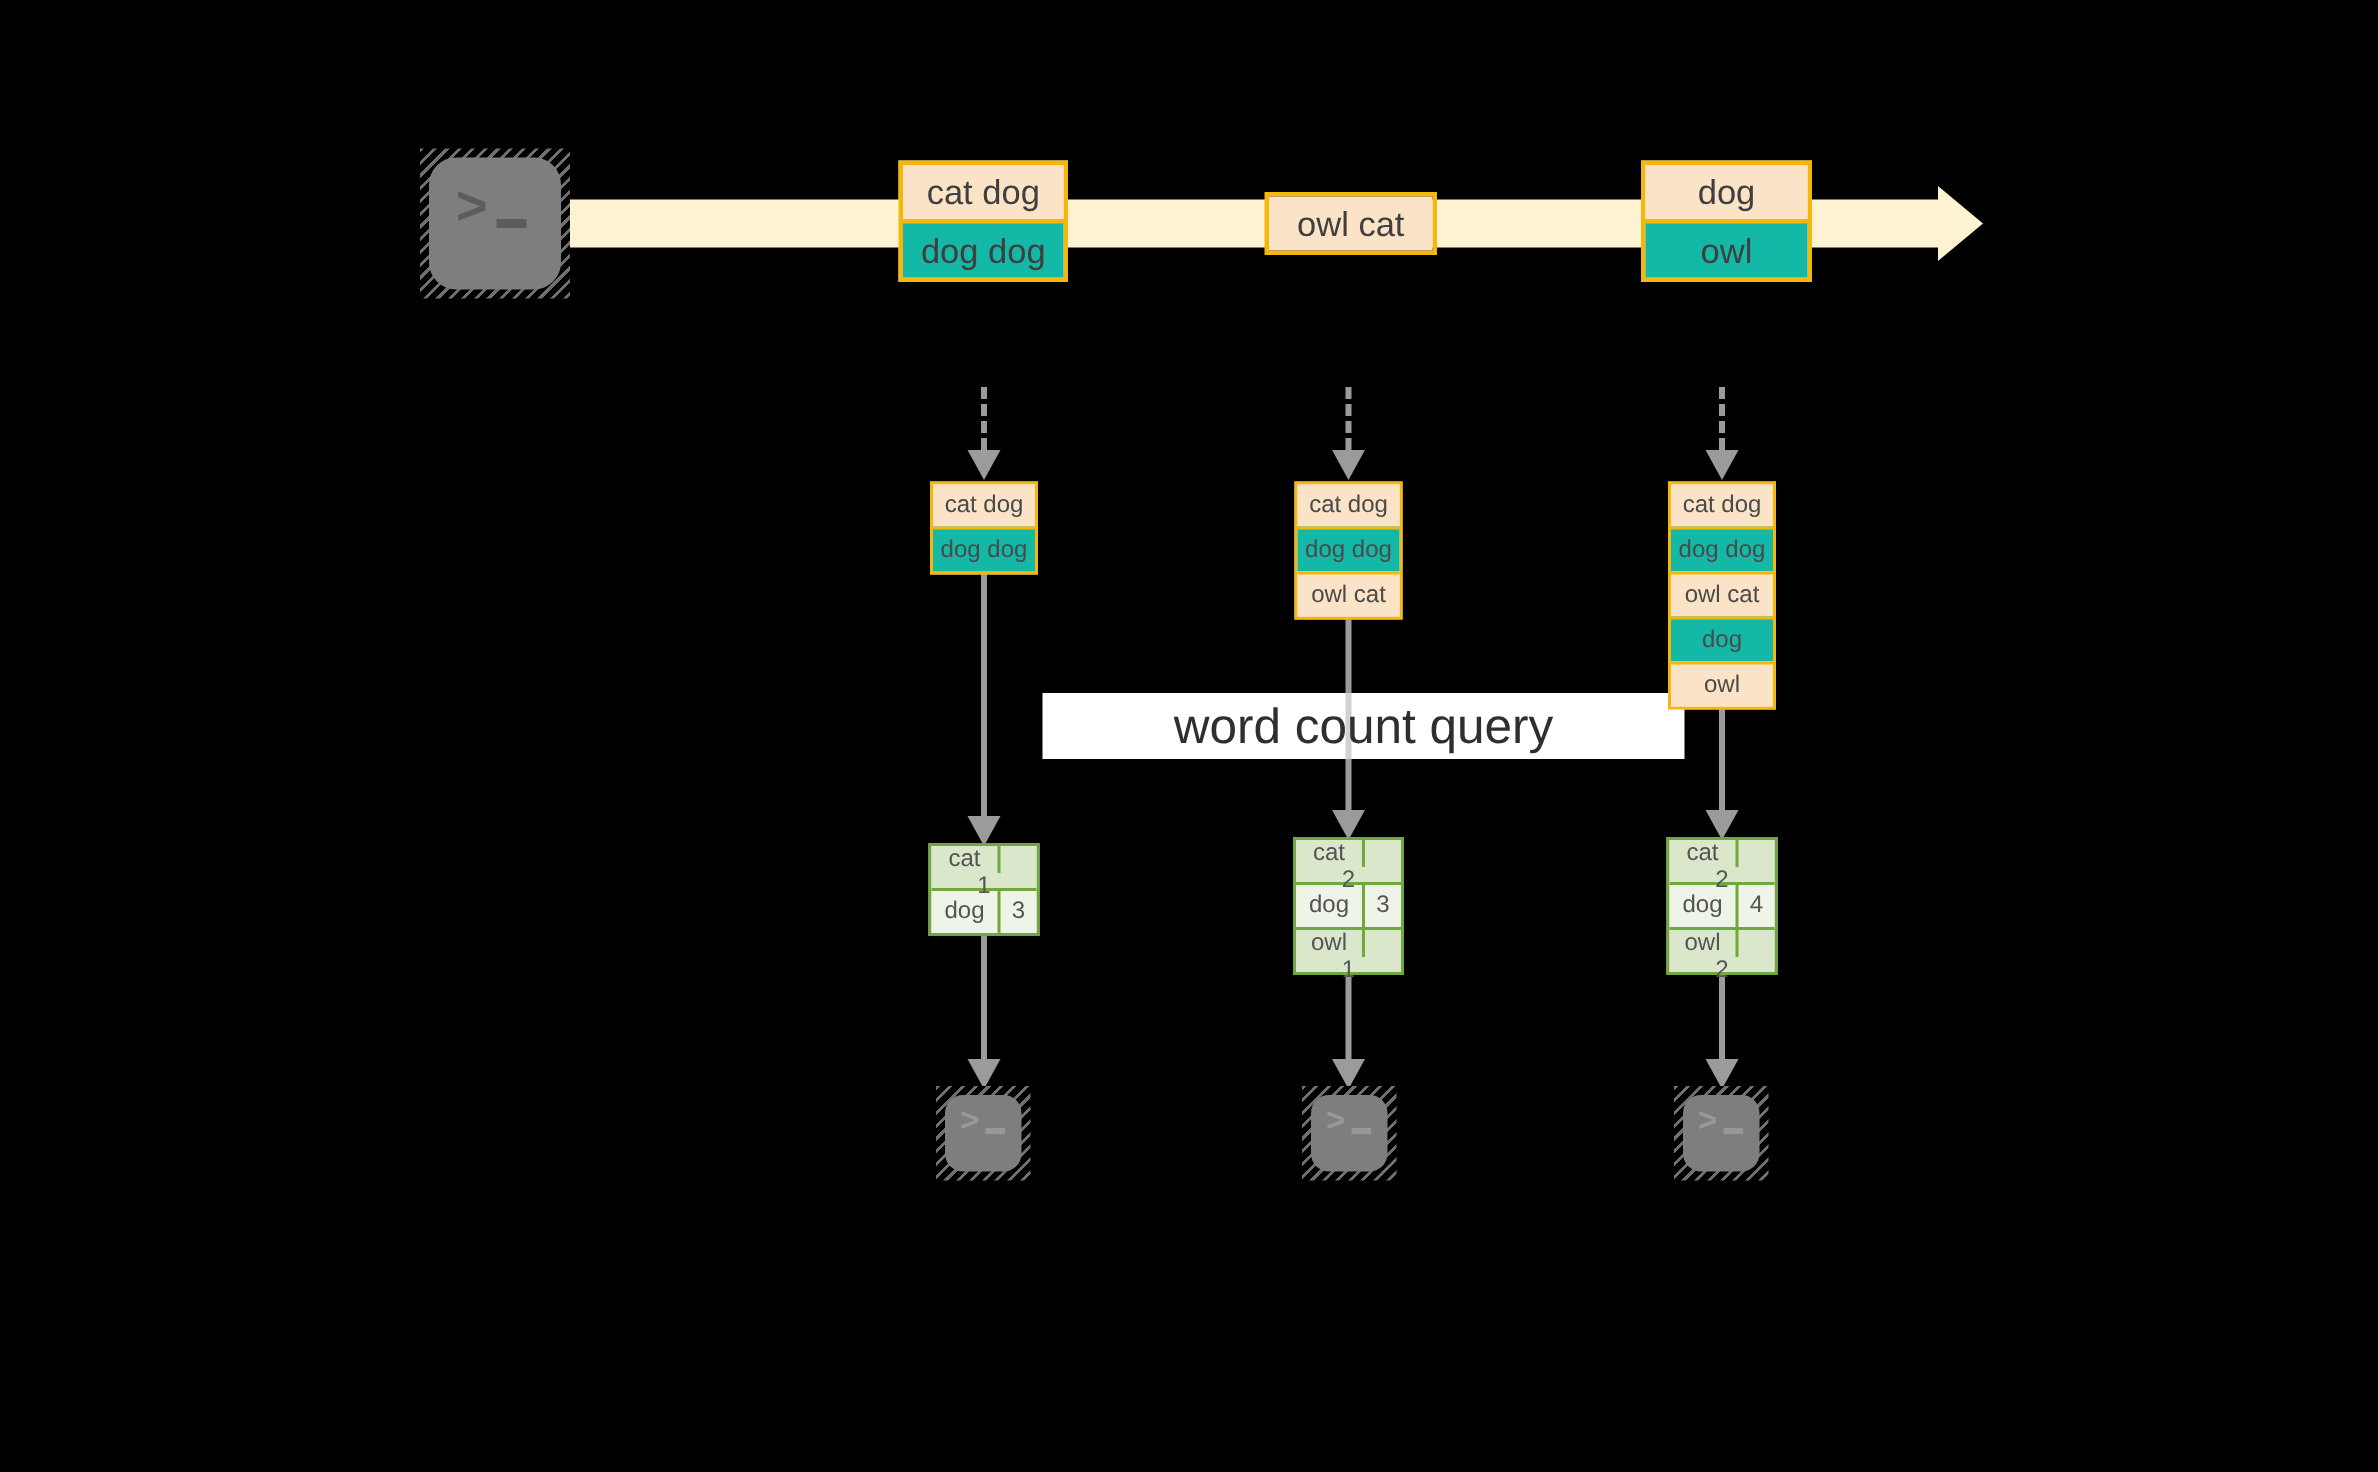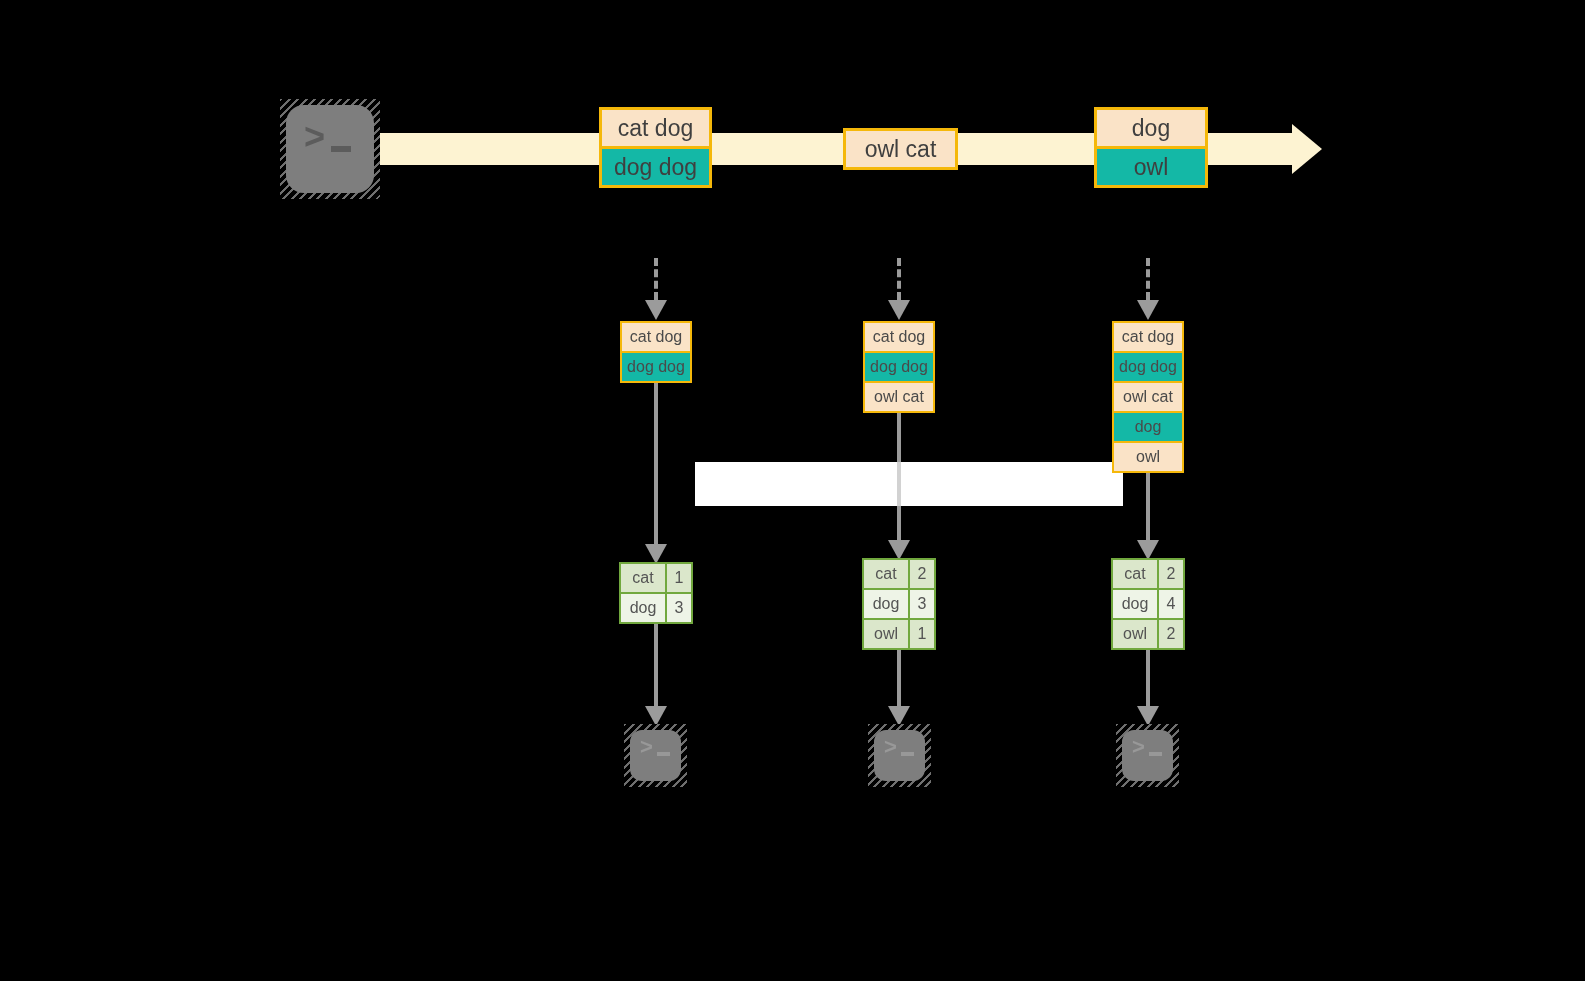--- a/index.html
+++ b/index.html
@@ -32,21 +32,21 @@
   .scell{height:28px;display:flex;align-items:center;justify-content:center;
     font-size:16px;color:#4a4a4a;border-top:2px solid #f5b80a;}
   .scell:first-child{border-top:none;}
   
   .ctable{position:absolute;border:2px solid #71a83e;width:70px;z-index:5;background:#eef4e7;}
   .crow{display:flex;height:28px;border-top:2px solid #71a83e;}
   .crow:first-child{border-top:none;}
   .cword{width:44px;display:flex;align-items:center;justify-content:center;
     font-size:16px;color:#545454;border-right:2px solid #71a83e;}
   .ccount{flex:1;display:flex;align-items:center;justify-content:center;font-size:16px;color:#545454;}
-  .fa{background:#dbe7cb;}
+  .fa{background:#dbe7cb;flex-direction:column;}
   .fb{background:#eef4e7;}
   
   .dash-line{position:absolute;width:0;border-left:4px dashed #9b9b9b;z-index:1;}
   .vline{position:absolute;width:4px;background:#9b9b9b;z-index:1;}
   .ahead{position:absolute;width:0;height:0;z-index:1;
     border-left:11px solid transparent;border-right:11px solid transparent;border-top:20px solid #9b9b9b;}
   
   .band{position:absolute;left:695px;top:462px;width:428px;height:44px;background:#ffffff;z-index:2;}
   .band-line{position:absolute;left:897px;top:462px;width:4px;height:44px;background:#d2d2d2;z-index:3;}
   .band-label{position:absolute;left:695px;top:462px;width:428px;height:44px;z-index:4;
@@ -107,20 +107,21 @@
 
   <div class="vline" style="left:654px;top:383px;height:161px;"></div>
   <div class="ahead" style="left:645px;top:544px;"></div>
   <div class="vline" style="left:897px;top:413px;height:127px;"></div>
   <div class="ahead" style="left:888px;top:540px;"></div>
   <div class="vline" style="left:1146px;top:473px;height:67px;"></div>
   <div class="ahead" style="left:1137px;top:540px;"></div>
 
   <div class="band"></div>
   <div class="band-line"></div>
+  <div class="band-label">word count query</div>
 
   <div class="ctable" style="left:619px;top:562px;">
     <div class="crow fa">
       <div class="cword">cat</div>
       <div class="ccount">1</div>
     </div>
     <div class="crow fb">
       <div class="cword">dog</div>
       <div class="ccount">3</div>
     </div>

